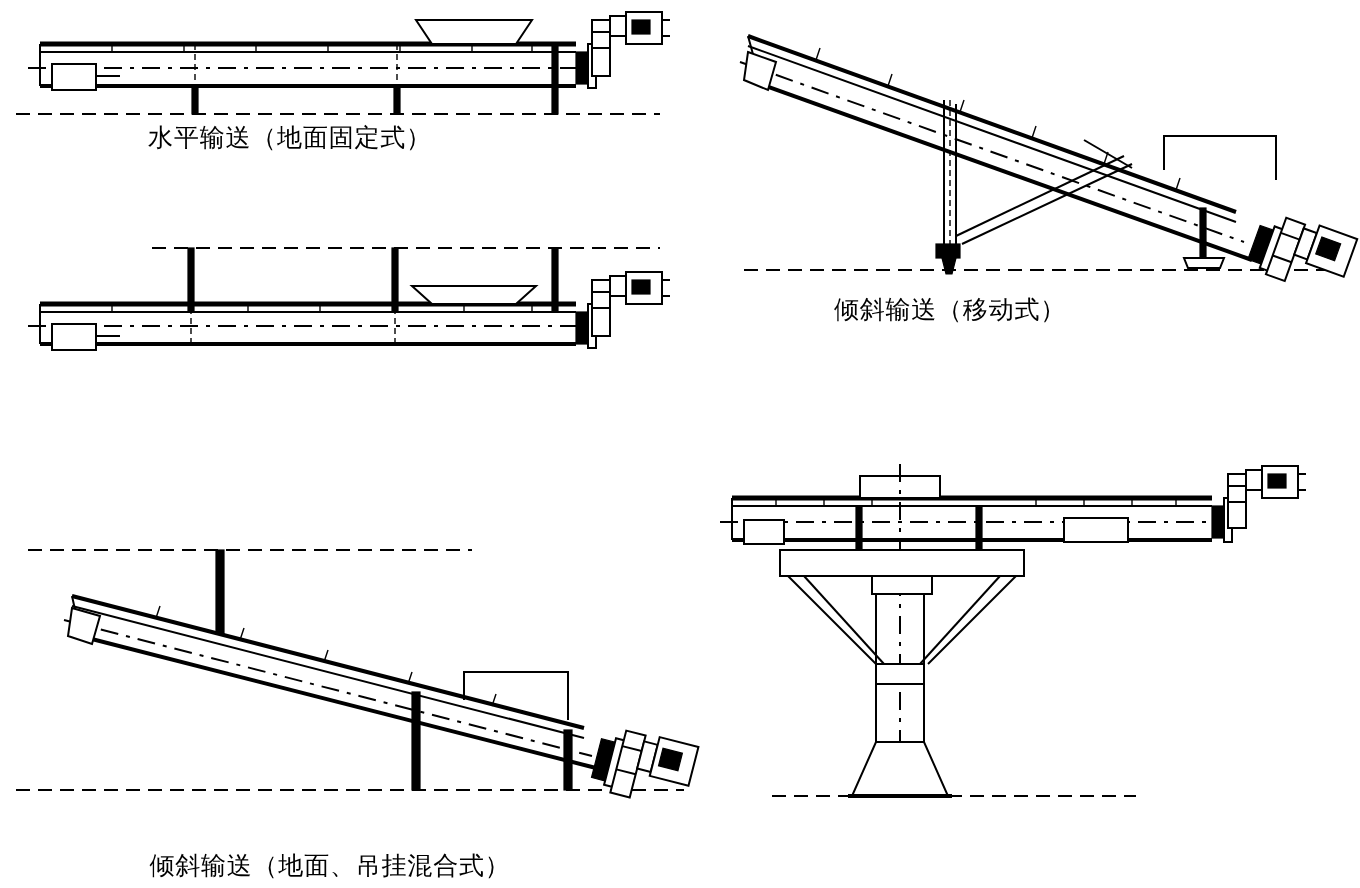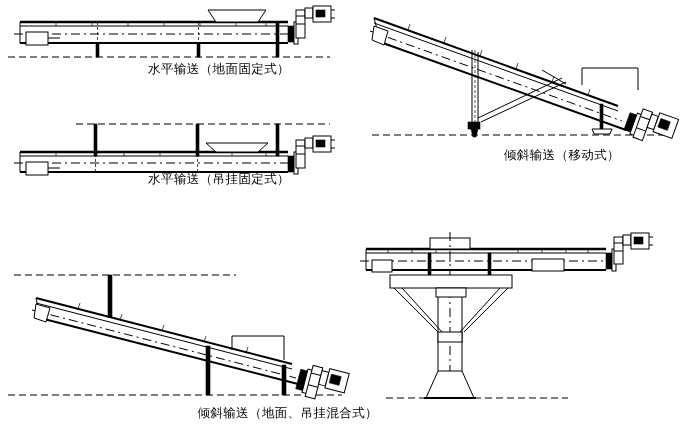--- a/index.html
+++ b/index.html
@@ -14,21 +14,21 @@
     height: 444px;
     background: #ffffff;
     overflow: hidden;
     font-family: "DejaVu Sans", "Liberation Sans", sans-serif;
   }
   .quad {
     position: absolute;
   }
   .cap {
     position: absolute;
-    text-align: right;
+    text-align: center;
     font-family: "DejaVu Sans", "Liberation Sans", sans-serif;
     font-size: 12.5px;
     color: #000000;
     letter-spacing: 0.4px;
     white-space: nowrap;
     line-height: 14px;
   }
   svg { display: block; overflow: visible; }
   .ln  { fill: none; stroke: #000; stroke-width: 1; }
   .ln2 { fill: none; stroke: #000; stroke-width: 2; }
@@ -139,21 +139,20 @@
         <line class="ln" x1="296" y1="36" x2="305" y2="36"></line>
         <line class="ln" x1="296" y1="44" x2="305" y2="44"></line>
         <rect class="fl" x="305" y="28" width="8" height="10"></rect>
         <rect class="fl" x="313" y="26" width="18" height="16"></rect>
         <rect class="fk" x="316" y="30" width="9" height="7"></rect>
         <line class="ln" x1="331" y1="30" x2="335" y2="30"></line>
         <line class="ln" x1="331" y1="38" x2="335" y2="38"></line>
       </g>
     </svg>
   </div>
-  <div class="cap" style="left:0px; top:172px; width:290px;">水平输送（吊挂固定式）</div>
 
   <div class="quad" style="left:350px; top:0px; width:330px; height:145px;">
     <svg width="330" height="145" viewBox="0 0 330 145">
 
       <line class="dash" x1="22" y1="135" x2="322" y2="135"></line>
 
       <g>
         <line class="ln2" x1="24" y1="18" x2="268" y2="106"></line>
         <line class="ln" x1="24" y1="23" x2="268" y2="111"></line>
         <line class="ln2" x1="30" y1="42" x2="276" y2="130"></line>
@@ -247,21 +246,21 @@
         <rect class="fl" x="305" y="135" width="5" height="24"></rect>
         <rect class="fl" x="309" y="130" width="10" height="32"></rect>
         <line class="ln" x1="309" y1="138" x2="319" y2="138"></line>
         <line class="ln" x1="309" y1="150" x2="319" y2="150"></line>
         <rect class="fl" x="319" y="133" width="7" height="14"></rect>
         <rect class="fl" x="326" y="129" width="20" height="20"></rect>
         <rect class="fk" x="329" y="134" width="10" height="9"></rect>
       </g>
     </svg>
   </div>
-  <div class="cap" style="left:0px; top:406px; width:330px;padding-left:48px;">倾斜输送（地面、吊挂混合式）</div>
+  <div class="cap" style="left:0px; top:426px; width:330px;">倾斜输送（地面、吊挂混合式）</div>
 
   <div class="quad" style="left:350px; top:228px; width:330px; height:178px;">
     <svg width="330" height="178" viewBox="0 0 330 178">
 
       <line class="dash" x1="36" y1="170" x2="218" y2="170"></line>
 
       <line class="lnh" x1="16" y1="21" x2="256" y2="21"></line>
       <line class="ln" x1="16" y1="25" x2="256" y2="25"></line>
       <line class="ln2" x1="16" y1="42" x2="256" y2="42"></line>
       <line class="dashdot" x1="10" y1="33" x2="258" y2="33"></line>

